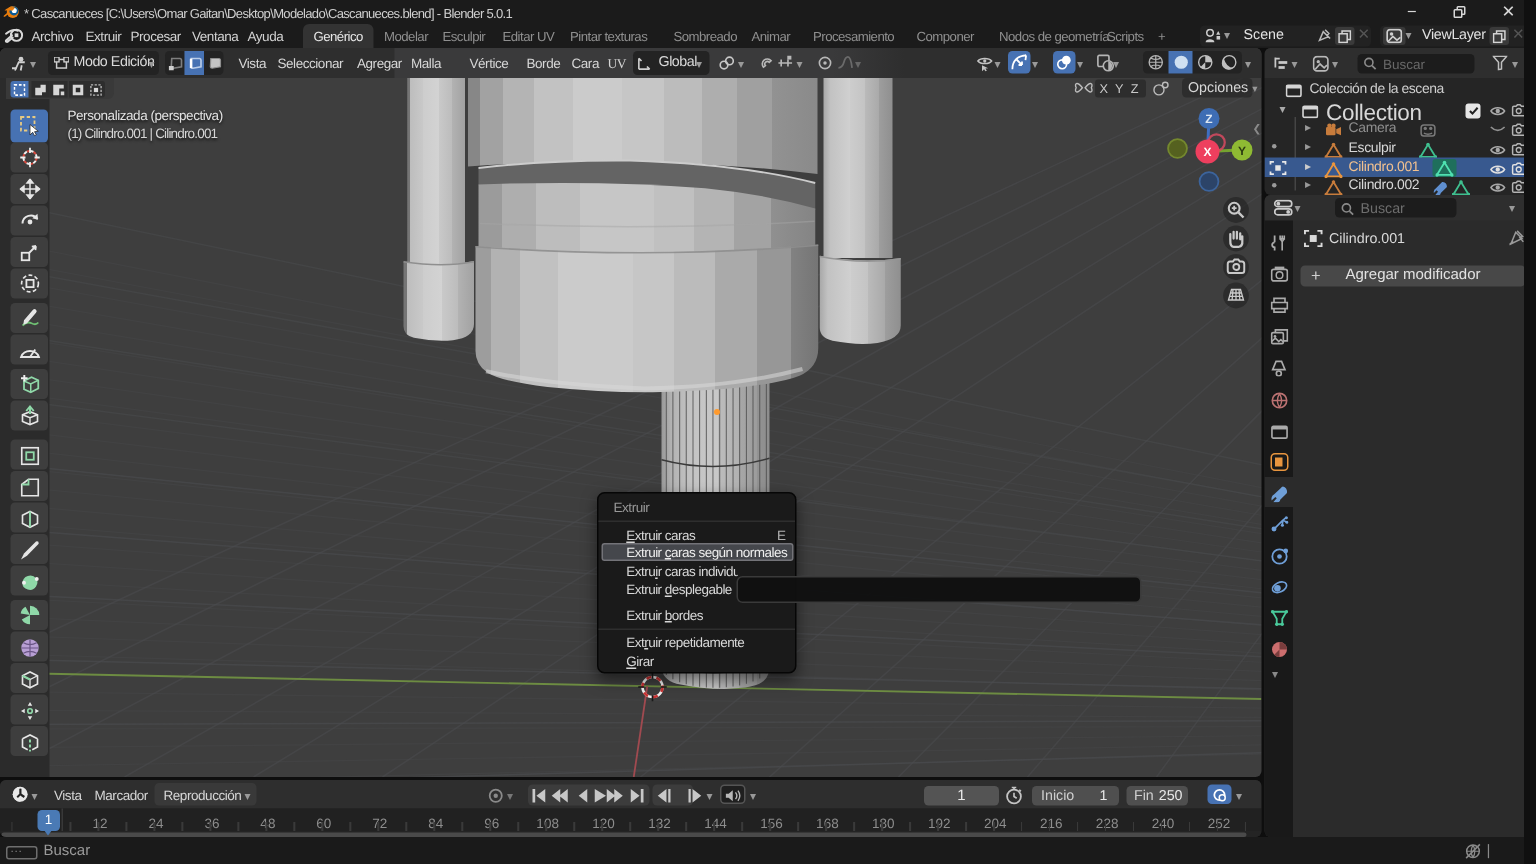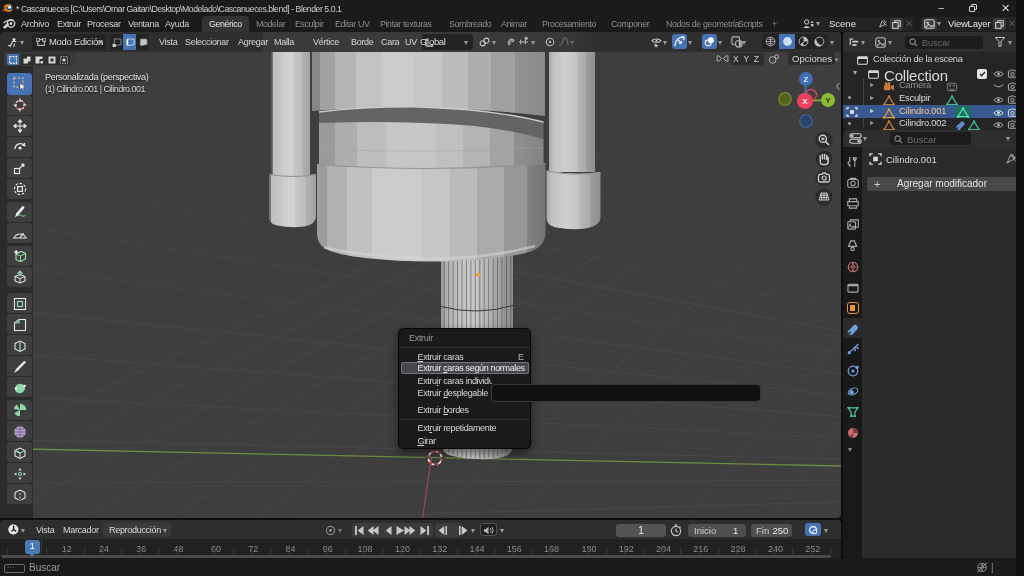--- a/index.html
+++ b/index.html
@@ -151,27 +151,27 @@
     <svg class="abs" style="left:138px;top:5px" width="10" height="10" viewBox="0 0 10 10">
       <path d="M2.5 2 L8 2 Q9 2.2 9 3 L9 7.5 L3.5 8.5 Q2.2 8.5 2.2 7.5 Z" fill="#c4c4c4" stroke="#8e8e8e" stroke-width="0.8"></path>
     </svg>
     <div class="hmenu" style="left:159px;">Vista</div>
     <div class="hmenu" style="left:185px;">Seleccionar</div>
     <div class="hmenu" style="left:238px;">Agregar</div>
     <div class="hmenu" style="left:274px;">Malla</div>
     <div class="hmenu" style="left:313px;">Vértice</div>
     <div class="hmenu" style="left:351px;">Borde</div>
     <div class="hmenu" style="left:381px;">Cara</div>
-    <div class="hmenu" style="left:405px;">UV</div>
+    <div class="hmenu" style="left:405px;font-family:Liberation Serif, serif;">UV</div>
 
     <div class="hdrop" style="left:422px;width:51px;"></div>
     <svg class="abs" style="left:425px;top:6px" width="9" height="9" viewBox="0 0 10 10">
       <path d="M1 9 L1 1 M1 9 L9 9 M1 1 L3 3 M9 9 L7 7" stroke="#cfcfcf" stroke-width="1.2" fill="none"></path>
     </svg>
-    <div class="txt" style="left:420px;top:2px;font-size:9.5px;letter-spacing:-0.3px;line-height:16px;color:#dadada;">Global</div>
+    <div class="txt" style="left:439px;top:2px;font-size:9.5px;letter-spacing:-0.3px;line-height:16px;color:#dadada;">Global</div>
     <div class="txt" style="left:464px;top:6px;font-size:8px;color:#999;">▾</div>
 
     <svg class="abs" style="left:479px;top:5px" width="11" height="10" viewBox="0 0 12 11">
       <circle cx="4" cy="7" r="2.8" fill="none" stroke="#c8c8c8" stroke-width="1.2"></circle>
       <circle cx="8" cy="4" r="2.8" fill="none" stroke="#c8c8c8" stroke-width="1.2"></circle>
     </svg>
     <div class="txt" style="left:492px;top:6px;font-size:8px;color:#999;">▾</div>
 
     <svg class="abs" style="left:506px;top:5px" width="10" height="10" viewBox="0 0 12 12">
       <path d="M2 7 A4 4 0 0 1 10 7 L8 7 A2 2 0 0 0 4 7 Z" fill="none" stroke="#b8b8b8" stroke-width="1.3" transform="rotate(-40 6 6)"></path>

